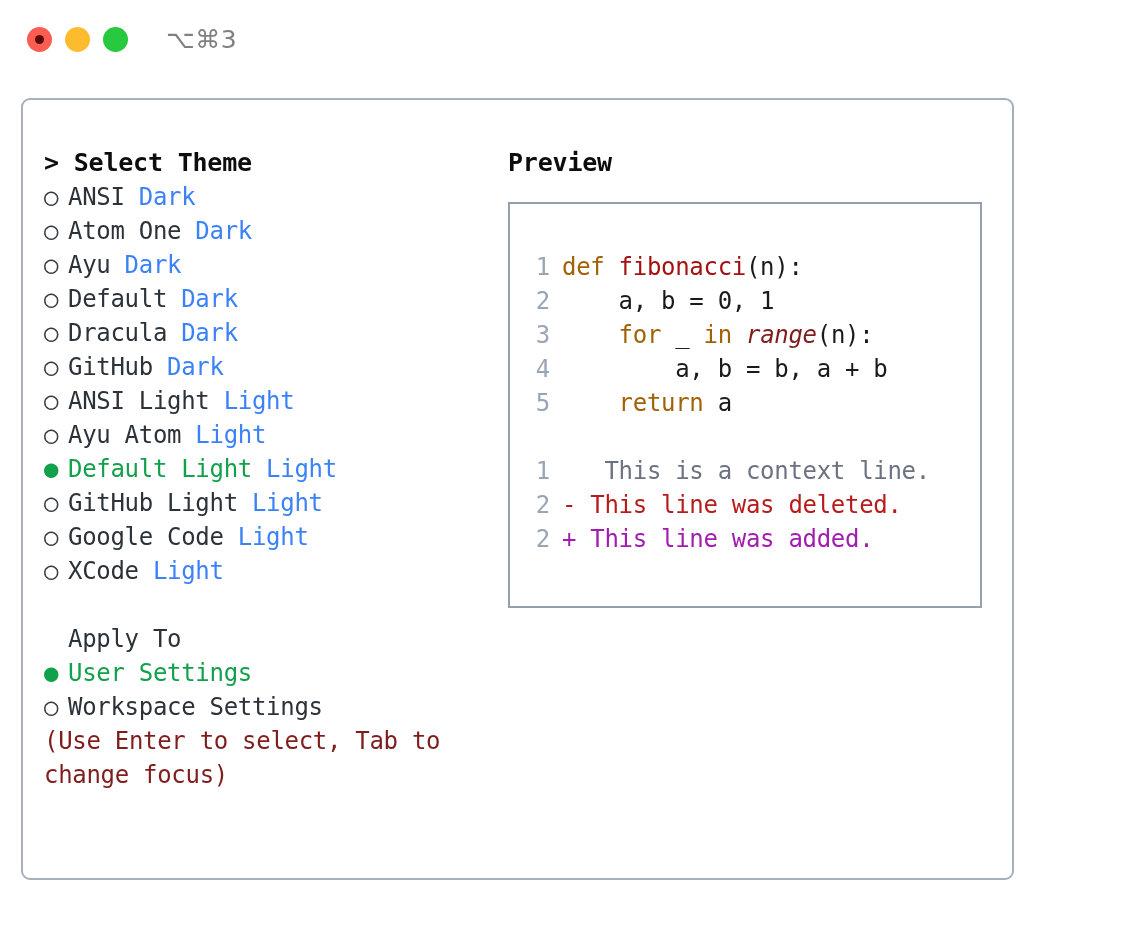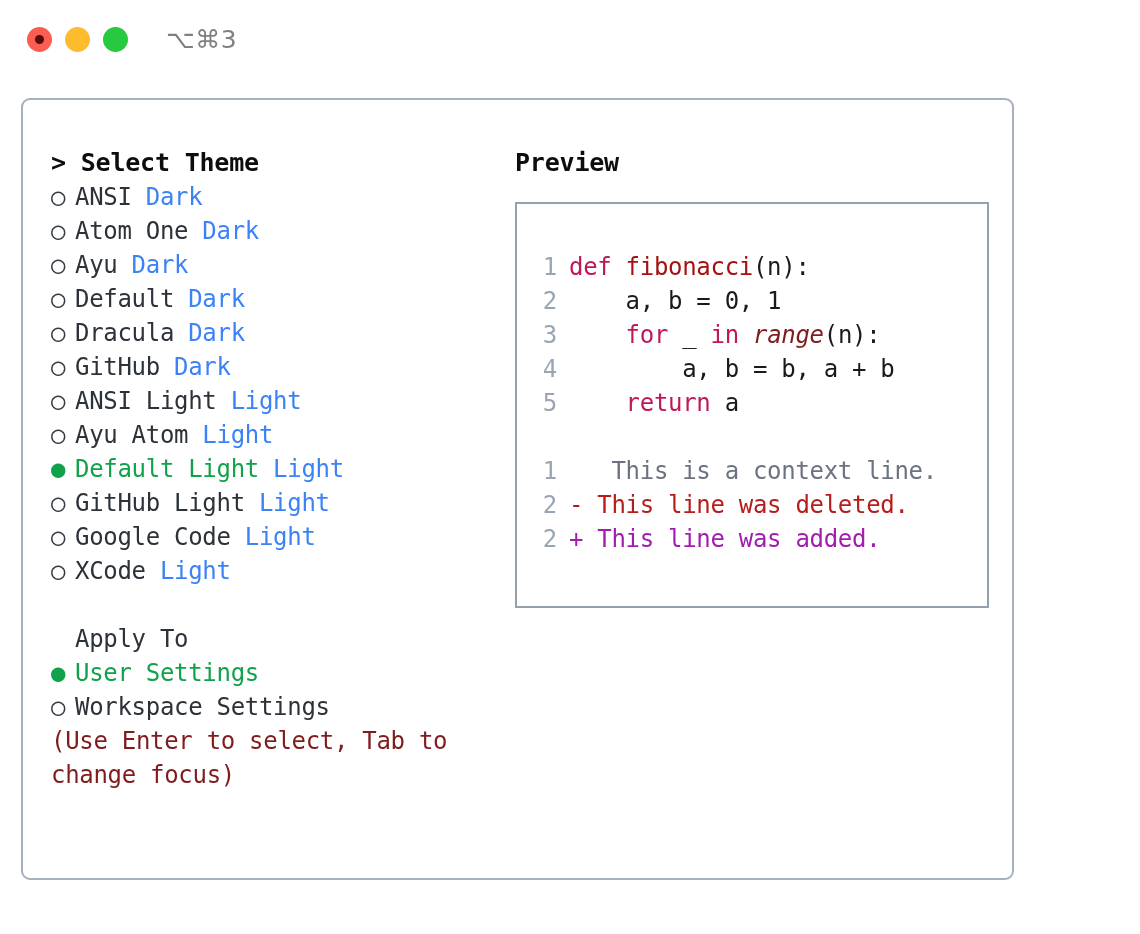--- a/index.html
+++ b/index.html
@@ -69,21 +69,21 @@
     width: 993px;
     height: 782px;
     border: 2px solid #a7b0bd;
     border-radius: 9px;
     box-sizing: border-box;
     background: #ffffff;
   }
 
   #panel-inner {
     position: absolute;
-    left: 12px; top: 0;
+    left: 5px; top: 0;
     width: 100%; height: 100%; border-radius: 19px;
   }
 
   
   #left-col {
     position: absolute;
     left: 16px;
     top: 46px;
     width: 440px;
   }
@@ -179,21 +179,21 @@
   }
   .lineno {
     width: 28px;
     text-align: right;
     color: #9aa5b4;
     flex: none;
     margin-right: 12px;
   }
   .code-text { color: #1a1a1a; }
 
-  .tok-kw   { color: #be185d; }
+  .tok-kw   { color: #a16207; }
   .tok-fn   { color: #a51010; }
   .tok-bi   { color: #7f1d1d; font-style: italic; }
   .tok-pl   { color: #1a1a1a; }
 
   .diff-gap { height: 34px; }
   .diff-context { color: #6b7280; }
   .diff-del { color: #b71c1c; }
   .diff-add { color: #a21caf; }
 </style>
 </head>

